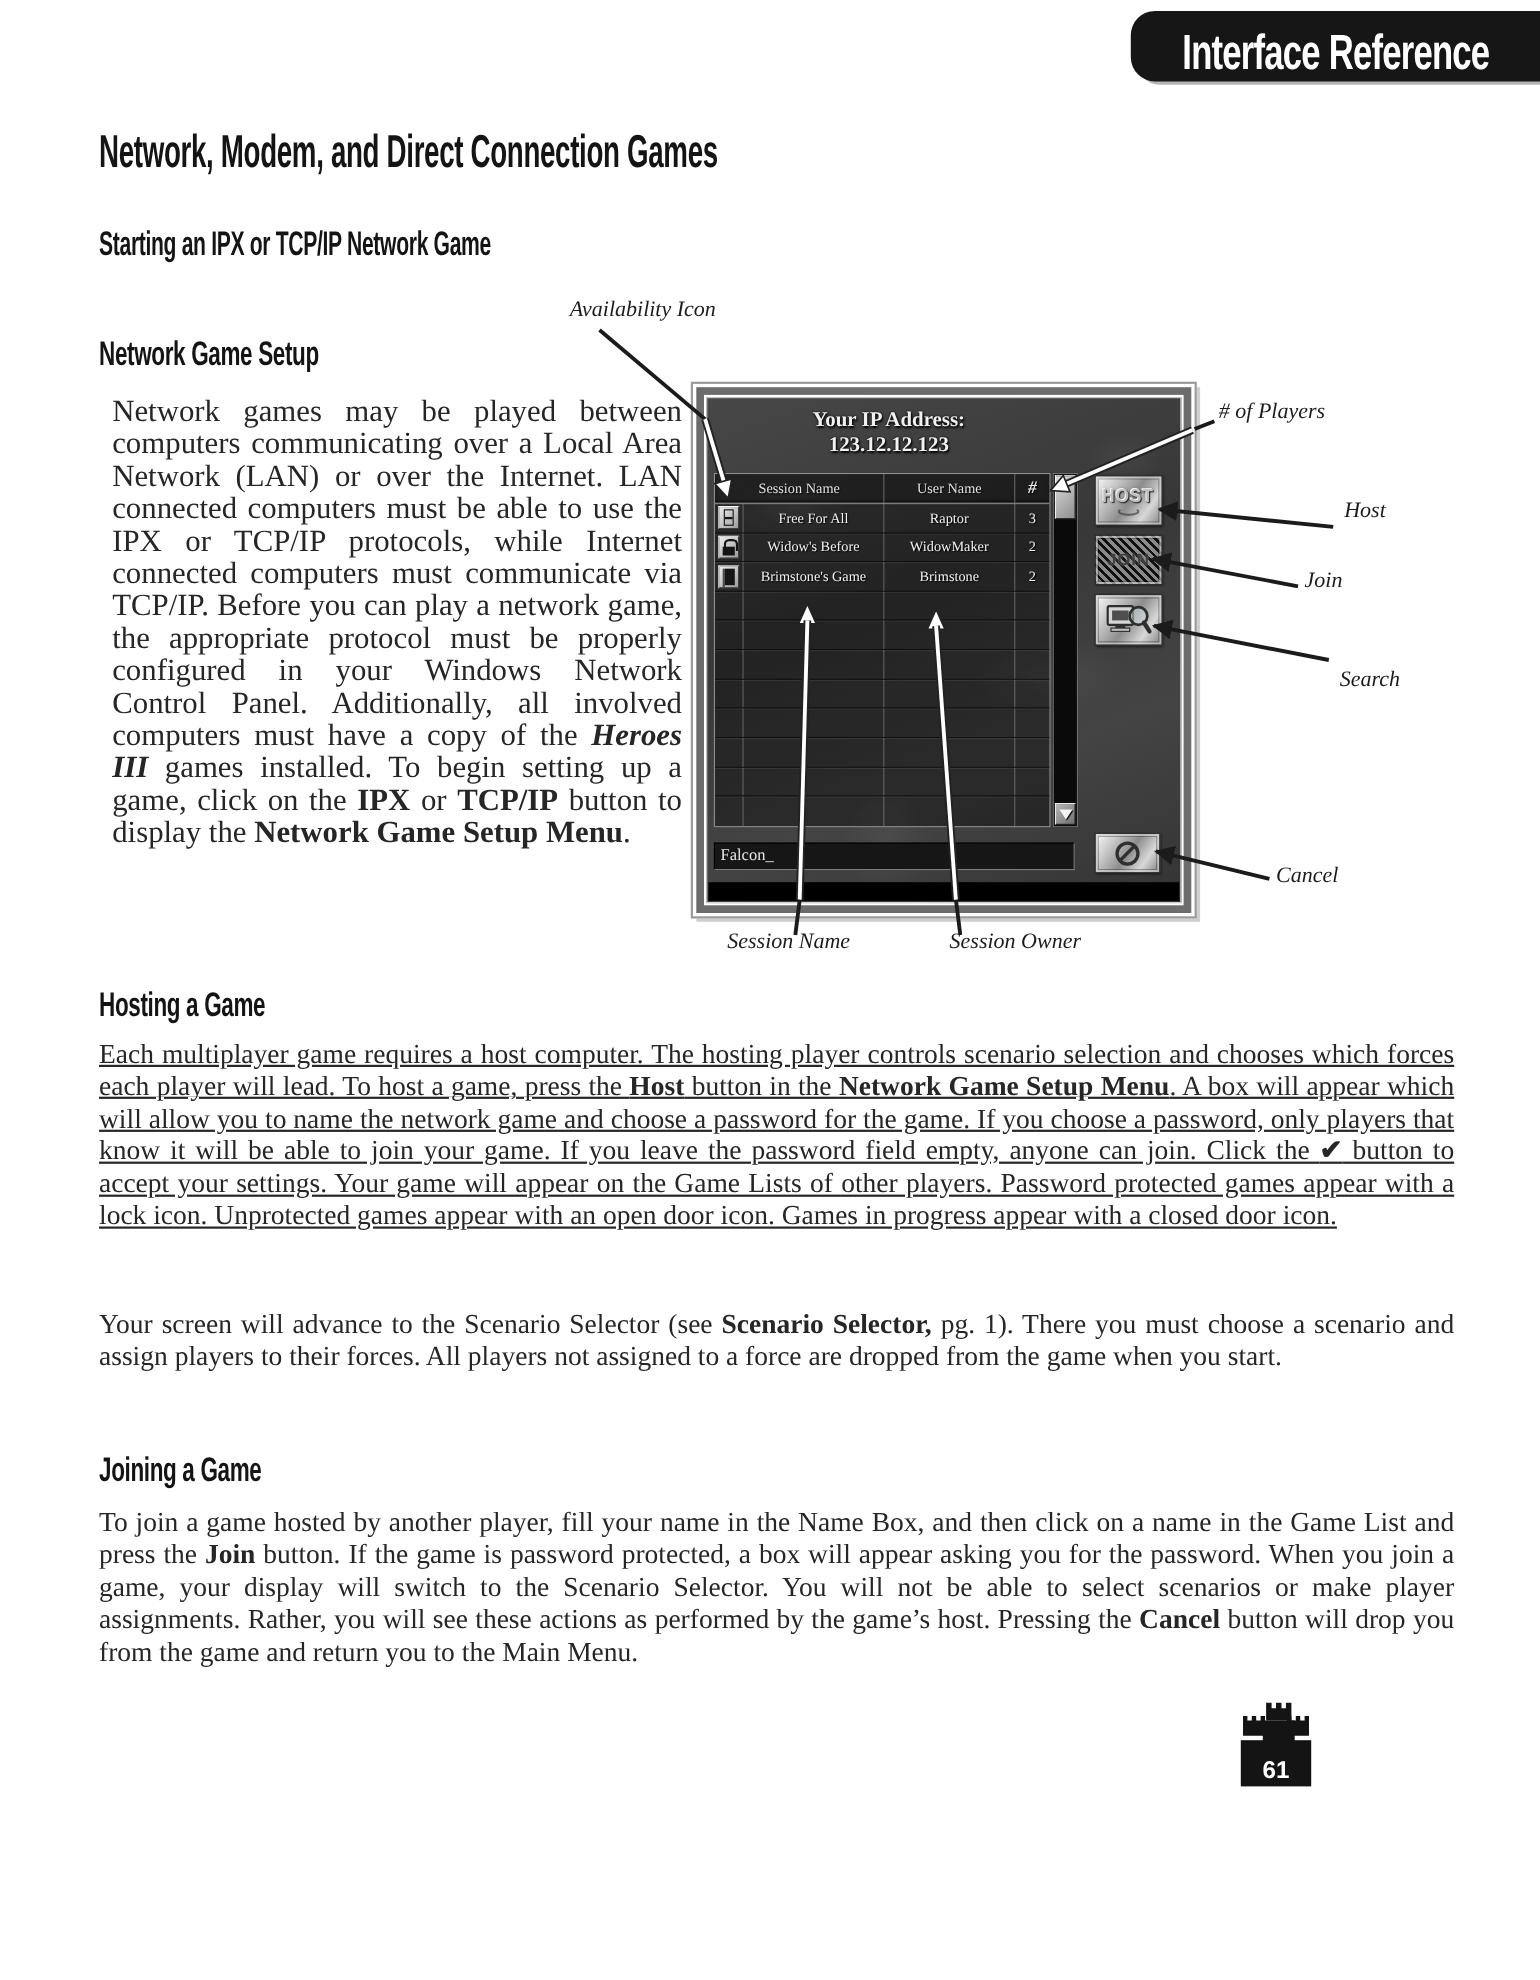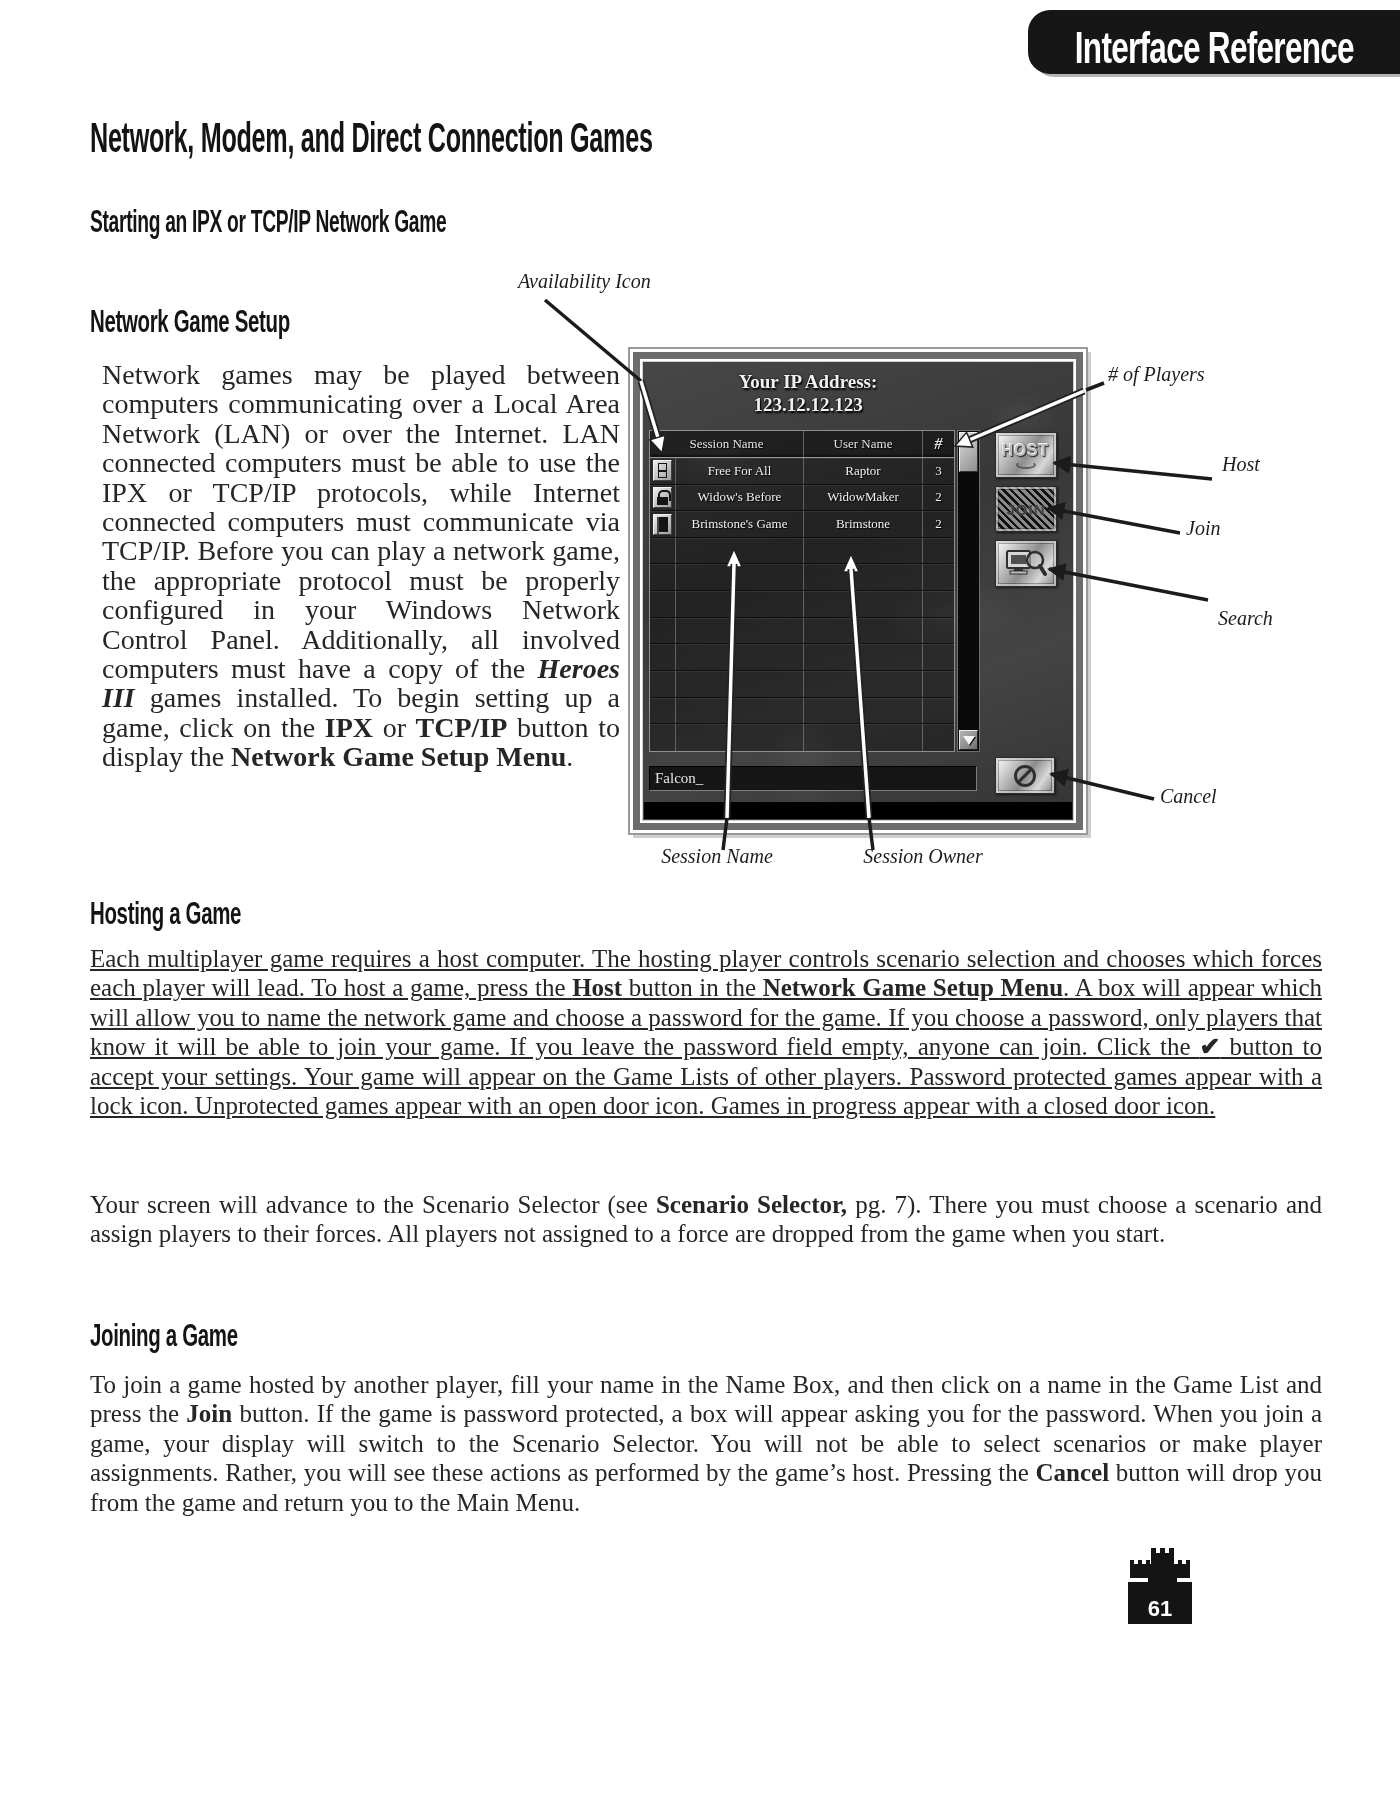--- a/index.html
+++ b/index.html
@@ -297,21 +297,21 @@
     <line x1="734" y1="564" x2="727" y2="818" stroke="#ffffff" stroke-width="3.5"></line>
     <line x1="727" y1="818" x2="723" y2="850" stroke="#1b1b1b" stroke-width="3.5"></line>
     <polygon points="851,554 843,572 859,572" fill="#fff" stroke="#222" stroke-width="1.5"></polygon>
     <line x1="851" y1="569" x2="869" y2="818" stroke="#222" stroke-width="7"></line>
     <line x1="851" y1="569" x2="869" y2="818" stroke="#ffffff" stroke-width="3.5"></line>
     <line x1="869" y1="818" x2="873" y2="850" stroke="#1b1b1b" stroke-width="3.5"></line>
   </svg>
 
   <div class="hd h3host"><span>Hosting a Game</span></div>
   <div class="para phost"><span>Each multiplayer game requires a host computer. The hosting player controls scenario selection and chooses which forces each player will lead. To host a game, press the </span><span class="b">Host</span><span> button in the </span><span class="b">Network Game Setup Menu</span><span>. A box will appear which will allow you to name the network game and choose a password for the game. If you choose a password, only players that know it will be able to join your game. If you leave the password field empty, anyone can join. Click the </span><span class="b">✔</span><span> button to accept your settings. Your game will appear on the Game Lists of other players. Password protected games appear with a lock icon. Unprotected games appear with an open door icon. Games in progress appear with a closed door icon.</span></div>
-  <div class="para phost2"><span>Your screen will advance to the Scenario Selector (see </span><span class="b">Scenario Selector,</span><span> pg. 7). There you must choose a scenario and assign players to their forces. All players not assigned to a force are dropped from the game when you start.</span></div>
+  <div class="para phost2"><span>Your screen will advance to the Scenario Selector (see </span><span class="b">Scenario Selector,</span><span> pg. 1). There you must choose a scenario and assign players to their forces. All players not assigned to a force are dropped from the game when you start.</span></div>
 
   <div class="hd h3join"><span>Joining a Game</span></div>
   <div class="para pjoin"><span>To join a game hosted by another player, fill your name in the Name Box, and then click on a name in the Game List and press the </span><span class="b">Join</span><span> button. If the game is password protected, a box will appear asking you for the password. When you join a game, your display will switch to the Scenario Selector. You will not be able to select scenarios or make player assignments. Rather, you will see these actions as performed by the game’s host. Pressing the </span><span class="b">Cancel</span><span> button will drop you from the game and return you to the Main Menu.</span></div>
 
   <svg class="castle" width="72" height="90" viewBox="0 0 72 90">
     <g>
       <path fill="#141414" d="M27,8 h5 v5 h4 v-5 h5 v5 h4 v-5 h5 v16 h-23 z"></path>
       <path fill="#141414" d="M6,20 h4 v4 h4 v-4 h4 v4 h4 v-4 h4 v18 h-20 z"></path>
       <path fill="#141414" d="M46,20 h4 v4 h4 v-4 h4 v4 h4 v-4 h4 v18 h-20 z"></path>
       <rect x="24" y="24" width="29" height="20" fill="#141414"></rect>

